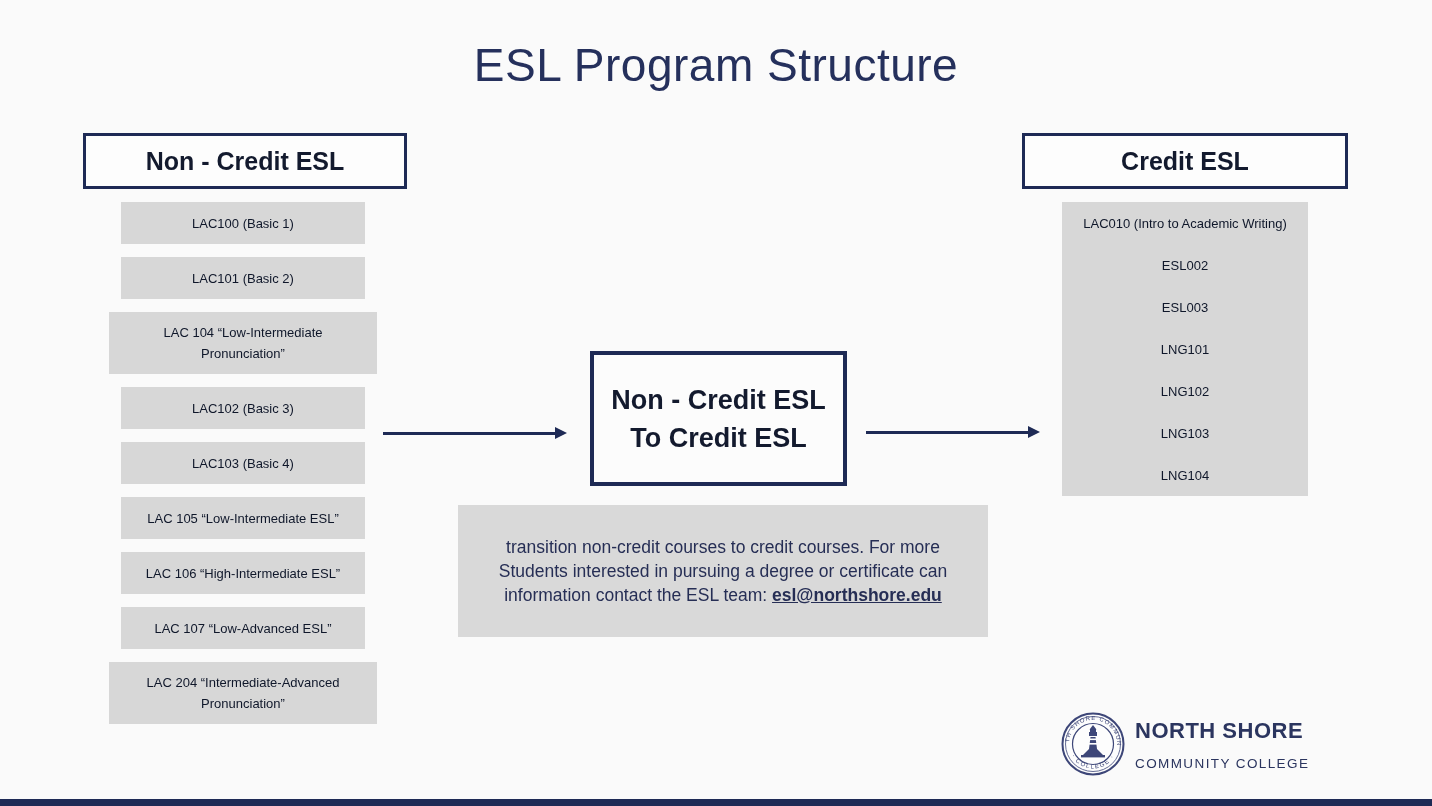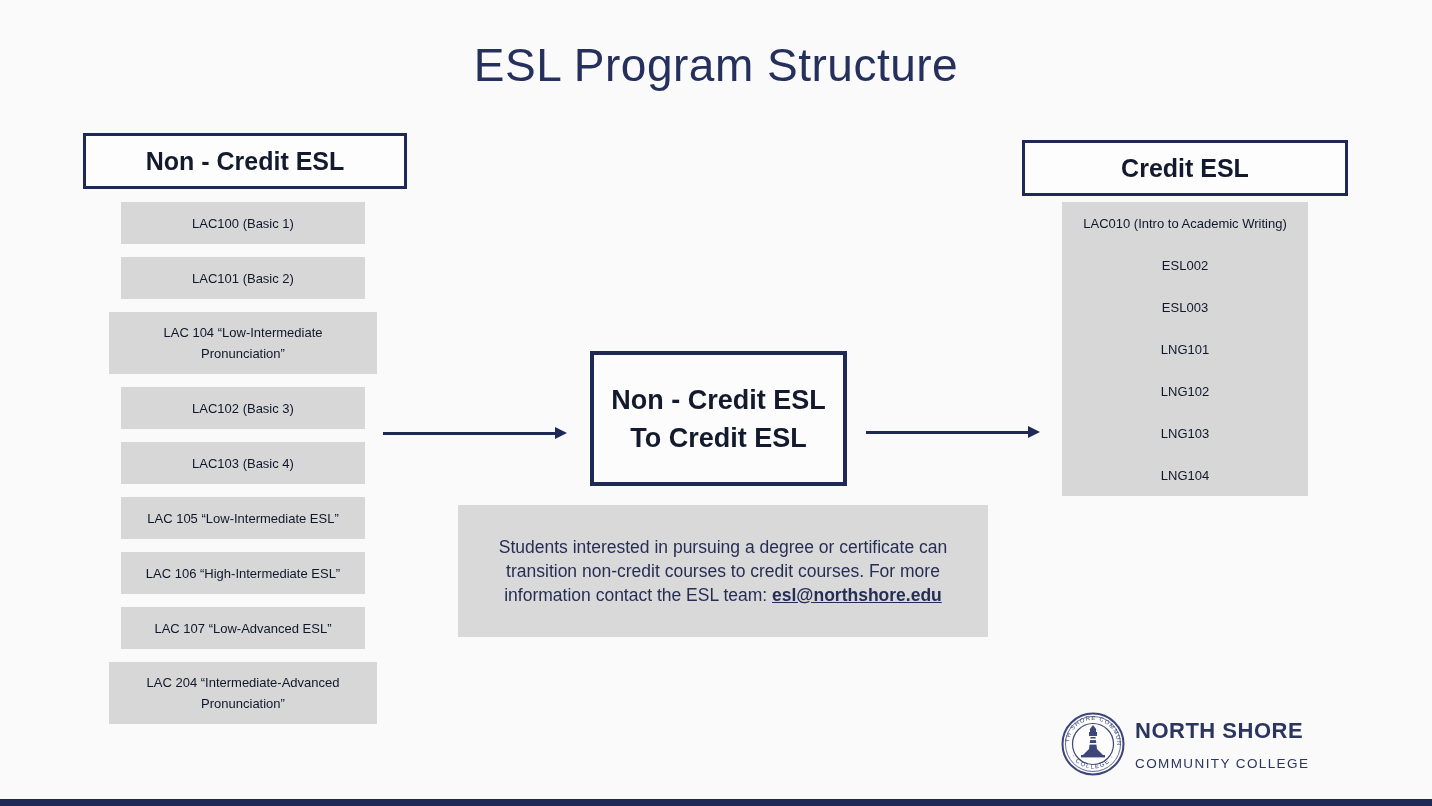--- a/index.html
+++ b/index.html
@@ -24,21 +24,21 @@
   .header-box {
     position: absolute;
     background: #fdfdfd;
     border: 3px solid #1e2a55;
     display: flex; align-items: center; justify-content: center;
     font-size: 25px;
     font-weight: bold;
     color: #131a2e;
   }
   .header-box.non-credit { left: 83px;  top: 133px; width: 324px; height: 56px; }
-  .header-box.credit     { left: 1022px; top: 140px; width: 326px; height: 56px; }
+  .header-box.credit     { left: 1022px; top: 133px; width: 326px; height: 56px; }
   .course-list {
     position: absolute;
     display: flex; flex-direction: column; align-items: center;
   }
   .course-list.left  { left: 121px;  top: 202px; width: 244px; gap: 13px; }
   .course-list.right { left: 1062px; top: 202px; width: 246px; gap: 0; }
   .course-box {
     width: 100%;
     background: #d7d7d7;
     color: #0f172a;
@@ -188,22 +188,22 @@
 
   <div class="transition-box">
     <span>Non - Credit ESL</span>
     <span>To Credit ESL</span>
   </div>
 
   <div class="arrow left-arrow"></div>
   <div class="arrow right-arrow"></div>
 
   <div class="note-box">
+    <span>transition non-credit courses to credit courses. For more</span>
     <span>Students interested in pursuing a degree or certificate can</span>
-    <span>transition non-credit courses to credit courses. For more</span>
     <span><span>information contact the ESL team: </span><b>esl@northshore.edu</b></span>
   </div>
 
   <div class="logo">
     <svg class="logo-seal" viewBox="0 0 64 64">
       <circle cx="32" cy="32" r="30.5" fill="#fdfdfd" stroke="#3d4678" stroke-width="2"></circle>
       <circle cx="32" cy="32" r="27.5" fill="none" stroke="#3d4678" stroke-width="0.8"></circle>
       <circle cx="32" cy="32" r="20.5" fill="none" stroke="#3d4678" stroke-width="1.2"></circle>
       <defs>
         <path id="sealTop" d="M 32,32 m -24,0 a 24,24 0 1,1 48,0" fill="none"></path>

